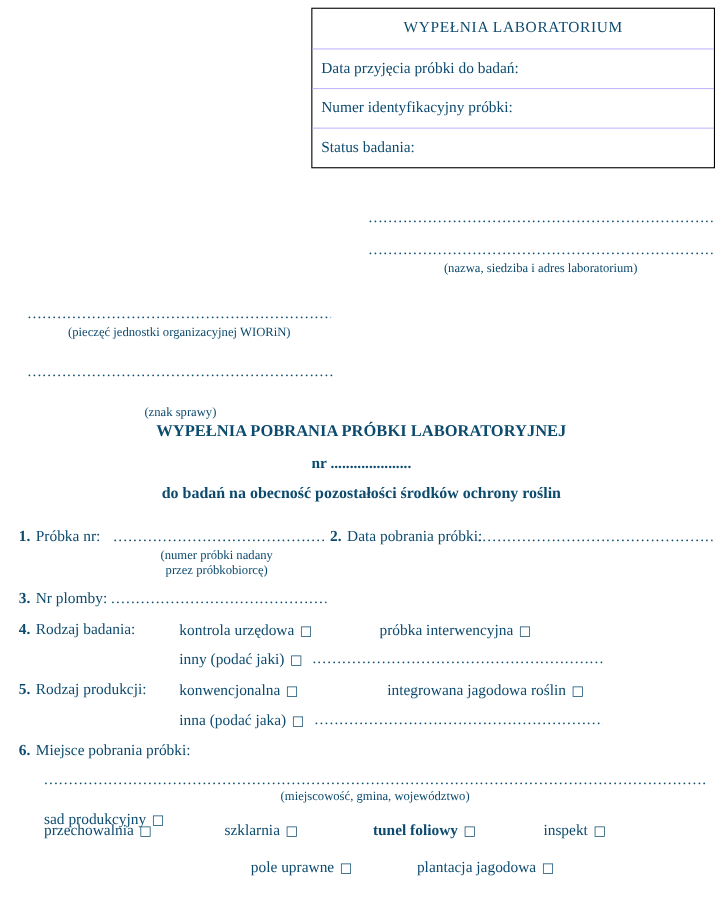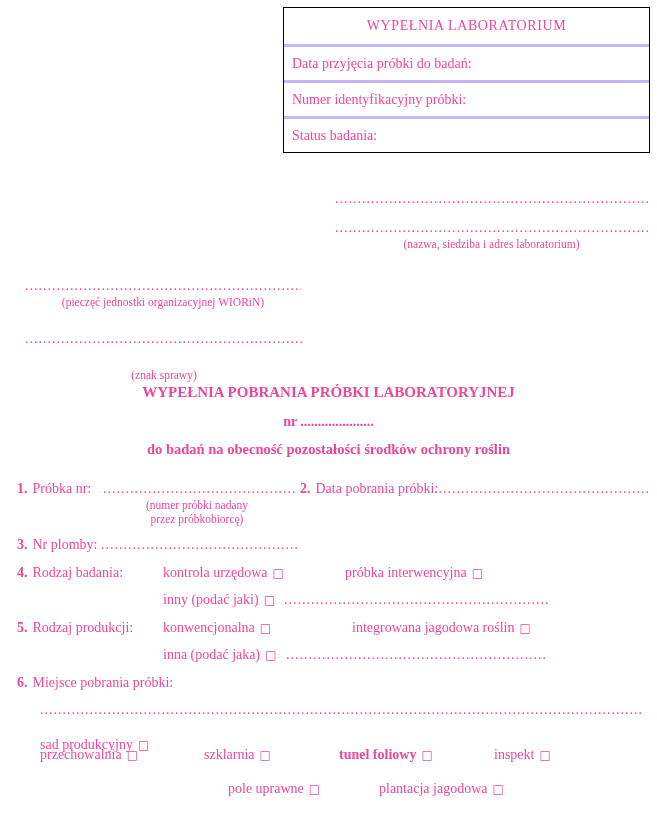--- a/index.html
+++ b/index.html
@@ -1,26 +1,26 @@
 <!DOCTYPE html>
 <html><head>
 <meta charset="utf-8">
 <style>
   html,body{margin:0;padding:0;background:#fff;}
   #page{
     position:relative;width:657px;height:831px;background:#ffffff;
     font-family:"Liberation Serif","DejaVu Serif",serif;
-    color:#ec4899;font-size:14px;overflow:hidden;
+    color:#0c4a6e;font-size:14px;overflow:hidden;
   }
   .abs{position:absolute;}
   .bold{font-weight:bold;}
   .center{text-align:center;}
   
   .lab-table{left:283px;top:7px;width:365px;border:1px solid #000;}
-  .lab-table .trow{border-top:3px solid #c4b5fd;height:36px;display:flex;align-items:center;padding-left:8px;box-sizing:border-box;}
+  .lab-table .trow{border-top:1px solid #c4b5fd;height:36px;display:flex;align-items:center;padding-left:8px;box-sizing:border-box;}
   .lab-table .thead{height:36px;display:flex;align-items:center;justify-content:center;letter-spacing:0.6px;}
   
   .dots{overflow:hidden;white-space:nowrap;letter-spacing:1px;height:18px;line-height:18px;}
   .cap{font-size:11.5px;line-height:14px;}
   .cb{font-family:"DejaVu Sans",sans-serif;font-size:12px;margin-left:5px;}
   .opt{white-space:nowrap;}
   .num{font-weight:bold;margin-right:5px;}
   .row{height:18px;line-height:18px;white-space:nowrap;}
 </style>
 </head>
@@ -99,20 +99,21 @@
   </div>
   <div class="abs row opt" style="left:163px;top:646px;">
     <span>inna (podać jaka)</span><span class="cb">□</span>
   </div>
   <div class="abs dots" style="left:286px;top:646px;width:262px;">........................................................................................................................................................................................................................................................................................................................</div>
 
   <div class="abs row" style="left:17px;top:674px;">
     <span class="num">6.</span><span>Miejsce pobrania próbki:</span>
   </div>
   <div class="abs dots" style="left:40px;top:701px;width:602px;">........................................................................................................................................................................................................................................................................................................................</div>
+  <div class="abs cap center" style="left:40px;top:717px;width:602px;">(miejscowość, gmina, województwo)</div>
 
   <div class="abs row opt" style="left:40px;top:746px;">
     <span>przechowalnia</span><span class="cb">□</span>
   </div>
   <div class="abs row opt" style="left:204px;top:746px;">
     <span>szklarnia</span><span class="cb">□</span>
   </div>
   <div class="abs row opt" style="left:339px;top:746px;font-weight:bold;">
     <span>tunel foliowy</span><span class="cb">□</span>
   </div>

